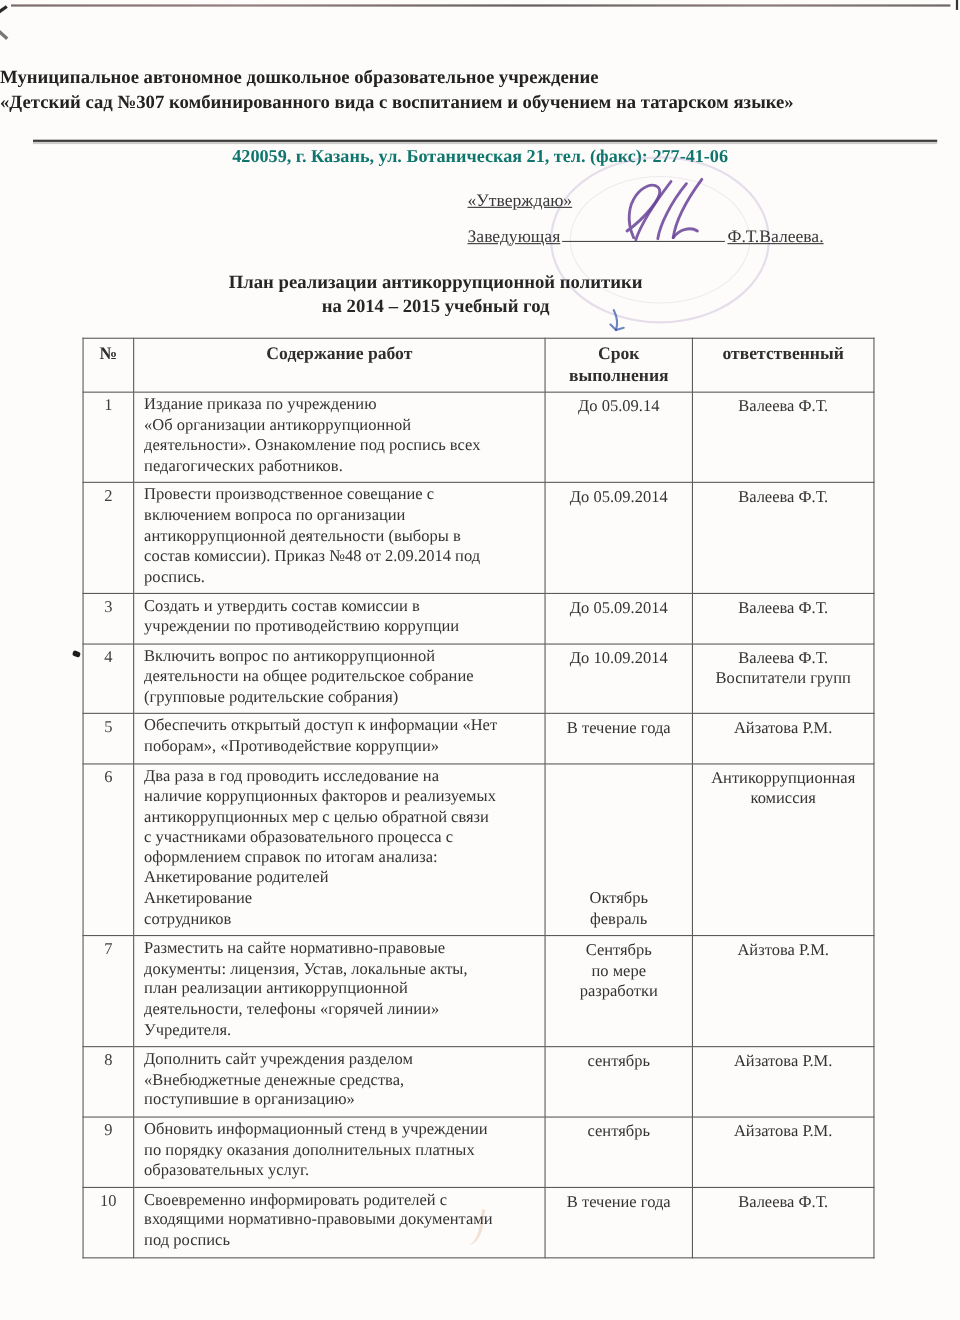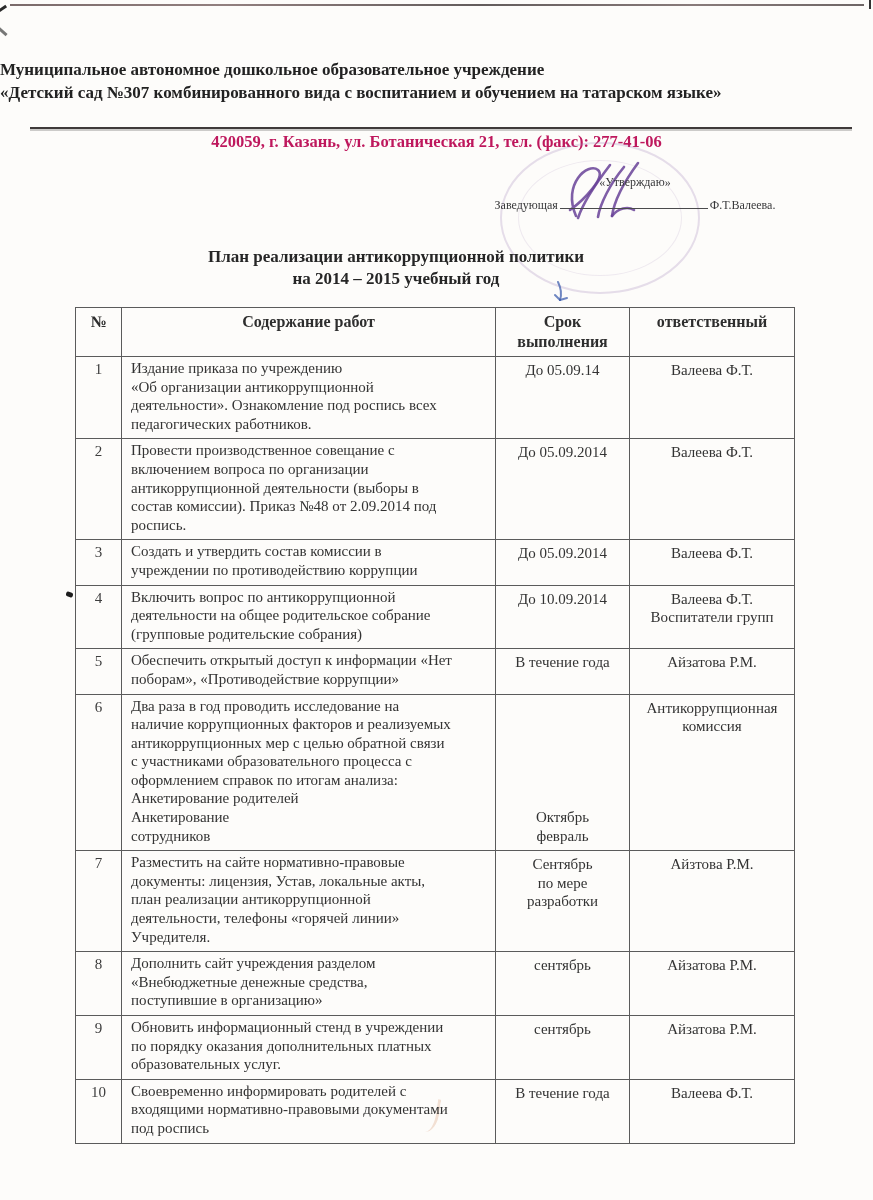--- a/index.html
+++ b/index.html
@@ -18,26 +18,26 @@
   .scan-corner-tl2{position:absolute;top:30px;left:-3px;width:11px;height:3px;background:#555;transform:rotate(42deg);opacity:.8;}
   .scan-corner-tr{position:absolute;top:0;right:2px;width:2px;height:9px;background:#333;}
   .scan-left-dot{position:absolute;top:592px;left:66px;width:7px;height:5px;background:#1d1d1d;border-radius:2px;transform:rotate(20deg);}
   .scan-pen-smudge{position:absolute;top:1098px;left:420px;width:16px;height:34px;border-right:3px solid rgba(214,150,110,.28);border-radius:0 0 60% 0;transform:rotate(8deg);}
 
   
   .org-block{position:absolute;top:58px;left:0;width:873px;
     font-weight:bold;font-size:17px;line-height:23px;color:#222;}
   .divider{position:absolute;top:127px;left:30px;width:822px;height:2px;background:#3f3a3a;box-shadow:0 2px 0 rgba(60,55,55,.25);}
   .address-line{position:absolute;top:132px;left:0;width:873px;text-align:center;
-    font-weight:bold;font-size:16.5px;color:#be185d;}
-
-  
-  .approval{position:absolute;top:172px;right:28px;width:420px;text-align:center;
-    font-size:12px;line-height:21.5px;color:#38383a;}
-  .approval .sig-row{white-space:nowrap;}
+    font-weight:bold;font-size:16.5px;color:#0f766e;}
+
+  
+  .approval{position:absolute;top:172px;right:28px;width:420px;text-align:left;
+    font-size:16px;line-height:21.5px;color:#38383a;text-decoration:underline;}
+  .approval .sig-row{white-space:nowrap;margin-top:11px;}
   .sig-blank{display:inline-block;width:148px;border-bottom:1.5px solid #4a4a4c;height:14px;margin:0 2px;}
   .stamp{position:absolute;top:142px;left:500px;width:196px;height:148px;
     border:2px solid rgba(168,140,190,.28);border-radius:50%;}
   .stamp-inner{position:absolute;top:16px;left:16px;right:16px;bottom:16px;
     border:1.5px solid rgba(168,140,190,.17);border-radius:50%;}
   .signature-svg{position:absolute;top:160px;left:548px;}
   .pen-arrow-svg{position:absolute;top:280px;left:548px;}
 
   
   .doc-title{position:absolute;top:246px;left:0;width:792px;text-align:center;

